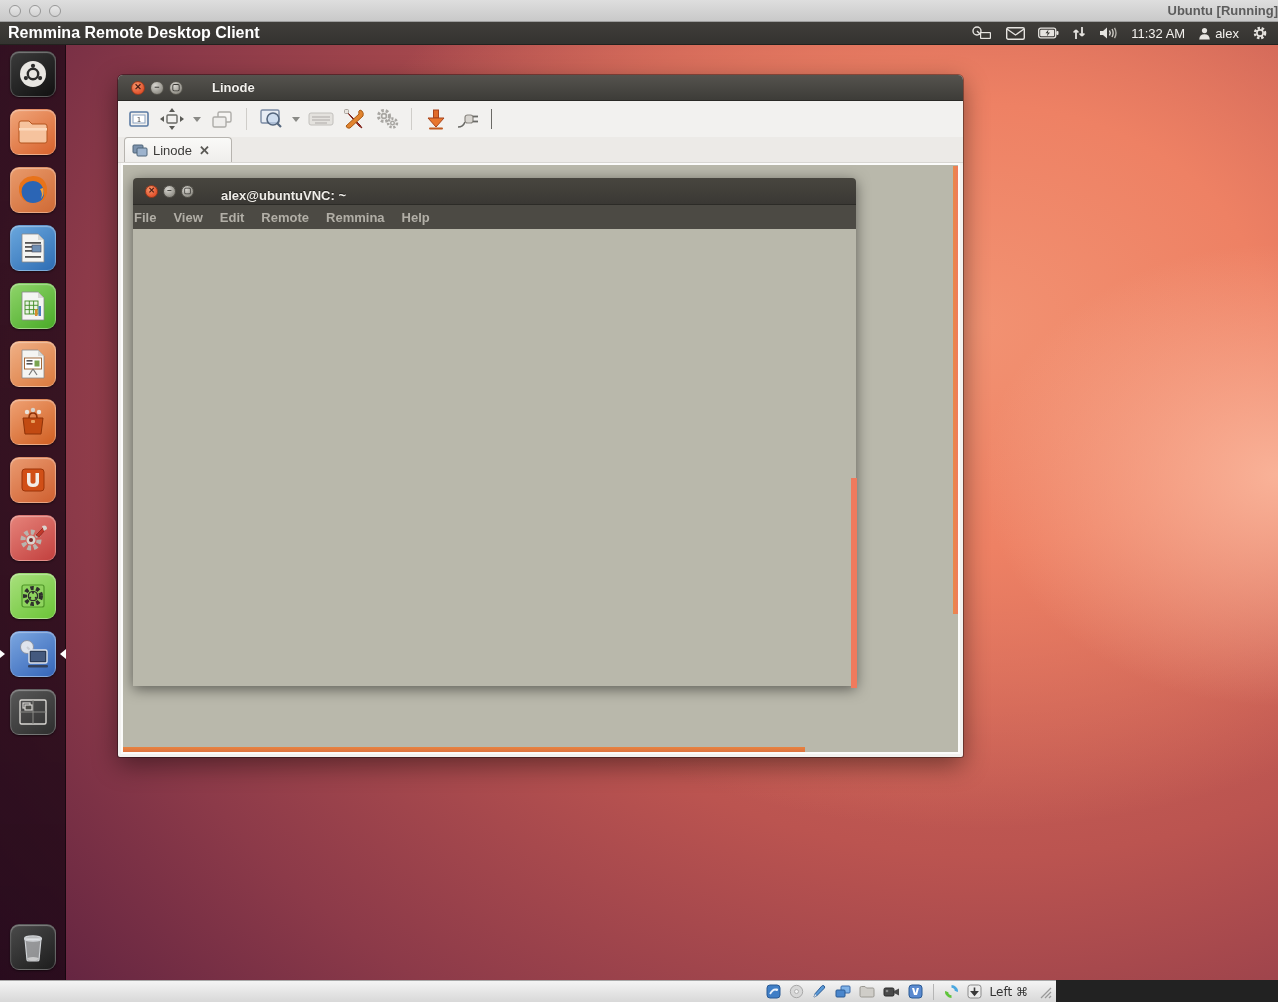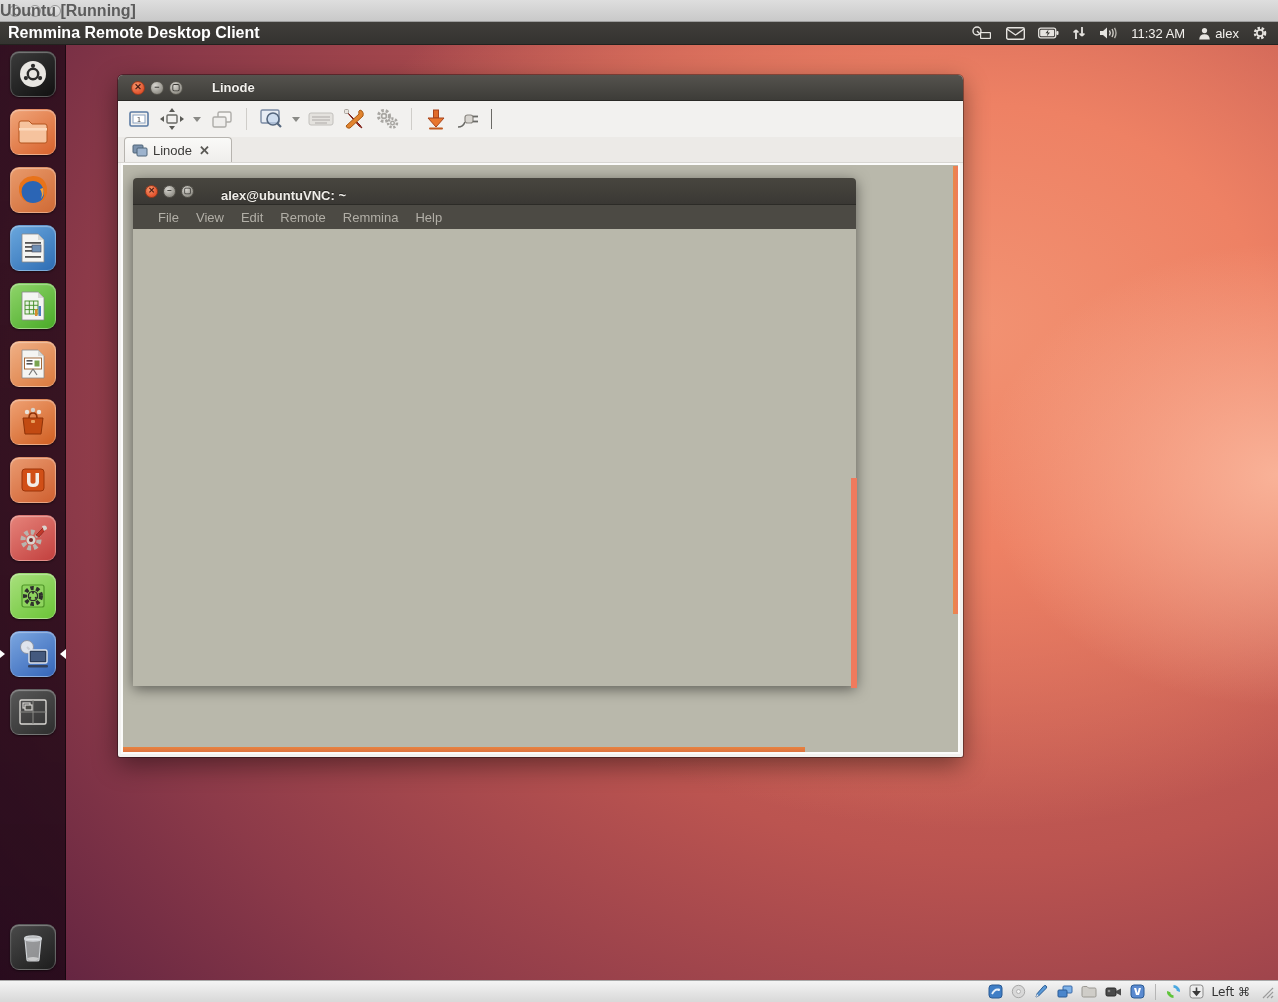--- a/index.html
+++ b/index.html
@@ -7,21 +7,21 @@
     font-family:"Liberation Sans", sans-serif; }
   #stage { position:relative; width:1278px; height:1002px; background:#222; }
 
   
   #mac-titlebar { position:absolute; left:0; top:0; width:1278px; height:22px;
     background:linear-gradient(#dedede,#c9c9c9); border-bottom:1px solid #9e9e9e;
     display:flex; align-items:center; }
   .mac-lights { display:flex; gap:8px; margin-left:9px; }
   .mac-light { width:12px; height:12px; border-radius:50%; border:1px solid #979797;
     background:linear-gradient(#e8e8e8,#d2d2d2); }
-  #mac-title { position:absolute; left:0; right:0; text-align:left; font-size:16px;
+  #mac-title { position:absolute; left:0; right:0; text-align:right; font-size:13px;
     color:#5c5c5c; font-weight:bold; }
 
   
   #top-panel { position:absolute; left:0; top:22px; width:1278px; height:23px;
     background:linear-gradient(#403e3a,#343330); border-bottom:1px solid #23221f;
     display:flex; align-items:center; color:#fff; }
   #panel-app-title { font-weight:bold; font-size:16px; margin-left:8px; }
   #panel-right { margin-left:auto; display:flex; align-items:center; gap:13px; padding-right:10px; }
   .ind { display:flex; align-items:center; gap:4px; color:#e6e4e0; }
   .ind svg { display:block; }
@@ -92,27 +92,27 @@
 
   
   #term-win { position:absolute; left:10px; top:13px; width:723px; height:508px;
     box-shadow:0 3px 14px rgba(0,0,0,.5); border-radius:4px 4px 0 0; }
   #term-titlebar { height:27px; background:linear-gradient(#48463f,#3a3834);
     border-radius:4px 4px 0 0; border-bottom:1px solid #2c2b27;
     display:flex; align-items:center; }
   #term-buttons { display:flex; margin-left:12px; }
   .tl-sm { width:13px; height:13px; font-size:8px; }
   #term-title { font-size:13px; font-weight:bold; color:#efede8; margin-left:22px; text-shadow:0 -1px 0 rgba(0,0,0,.5);margin-top:9px; }
-  #term-menubar { height:24px; background:#4c4a44; display:flex; align-items:center; gap:17px; padding-left:25px; }
+  #term-menubar { height:24px; background:#4c4a44; display:flex; align-items:center; gap:17px; padding-left:1px;font-weight:bold; }
   .term-menu-item { font-size:13px; color:#b2afa7; }
   #term-body { height:457px; background:#300202; padding:5px 0 0 6px; }
   #term-prompt { font-family:"DejaVu Sans Mono", monospace; font-size:13px; color:#ece8e2; }
 
   
-  #vbox-bar { position:absolute; left:0; top:980px; width:1278px; height:22px;
+  #vbox-bar { position:absolute; left:0; top:980px; width:1056px; height:22px;
     background:linear-gradient(#f4f4f4,#d8d8d8); border-top:1px solid #a8a8a8;
     display:flex; align-items:center; justify-content:flex-end; gap:8px; padding-right:4px; }
   .vb-icon { display:flex; align-items:center; }
   #vb-hostkey { font-size:12px; color:#333; display:flex; align-items:center; gap:3px;
     font-family:"DejaVu Sans", sans-serif; }
   .vb-sep { width:1px; height:16px; background:#b5b5b5; margin:0 2px; }
   #vb-grip { width:14px; height:14px; margin-left:2px; }
 
   svg { shape-rendering:geometricPrecision; }
 </style>

